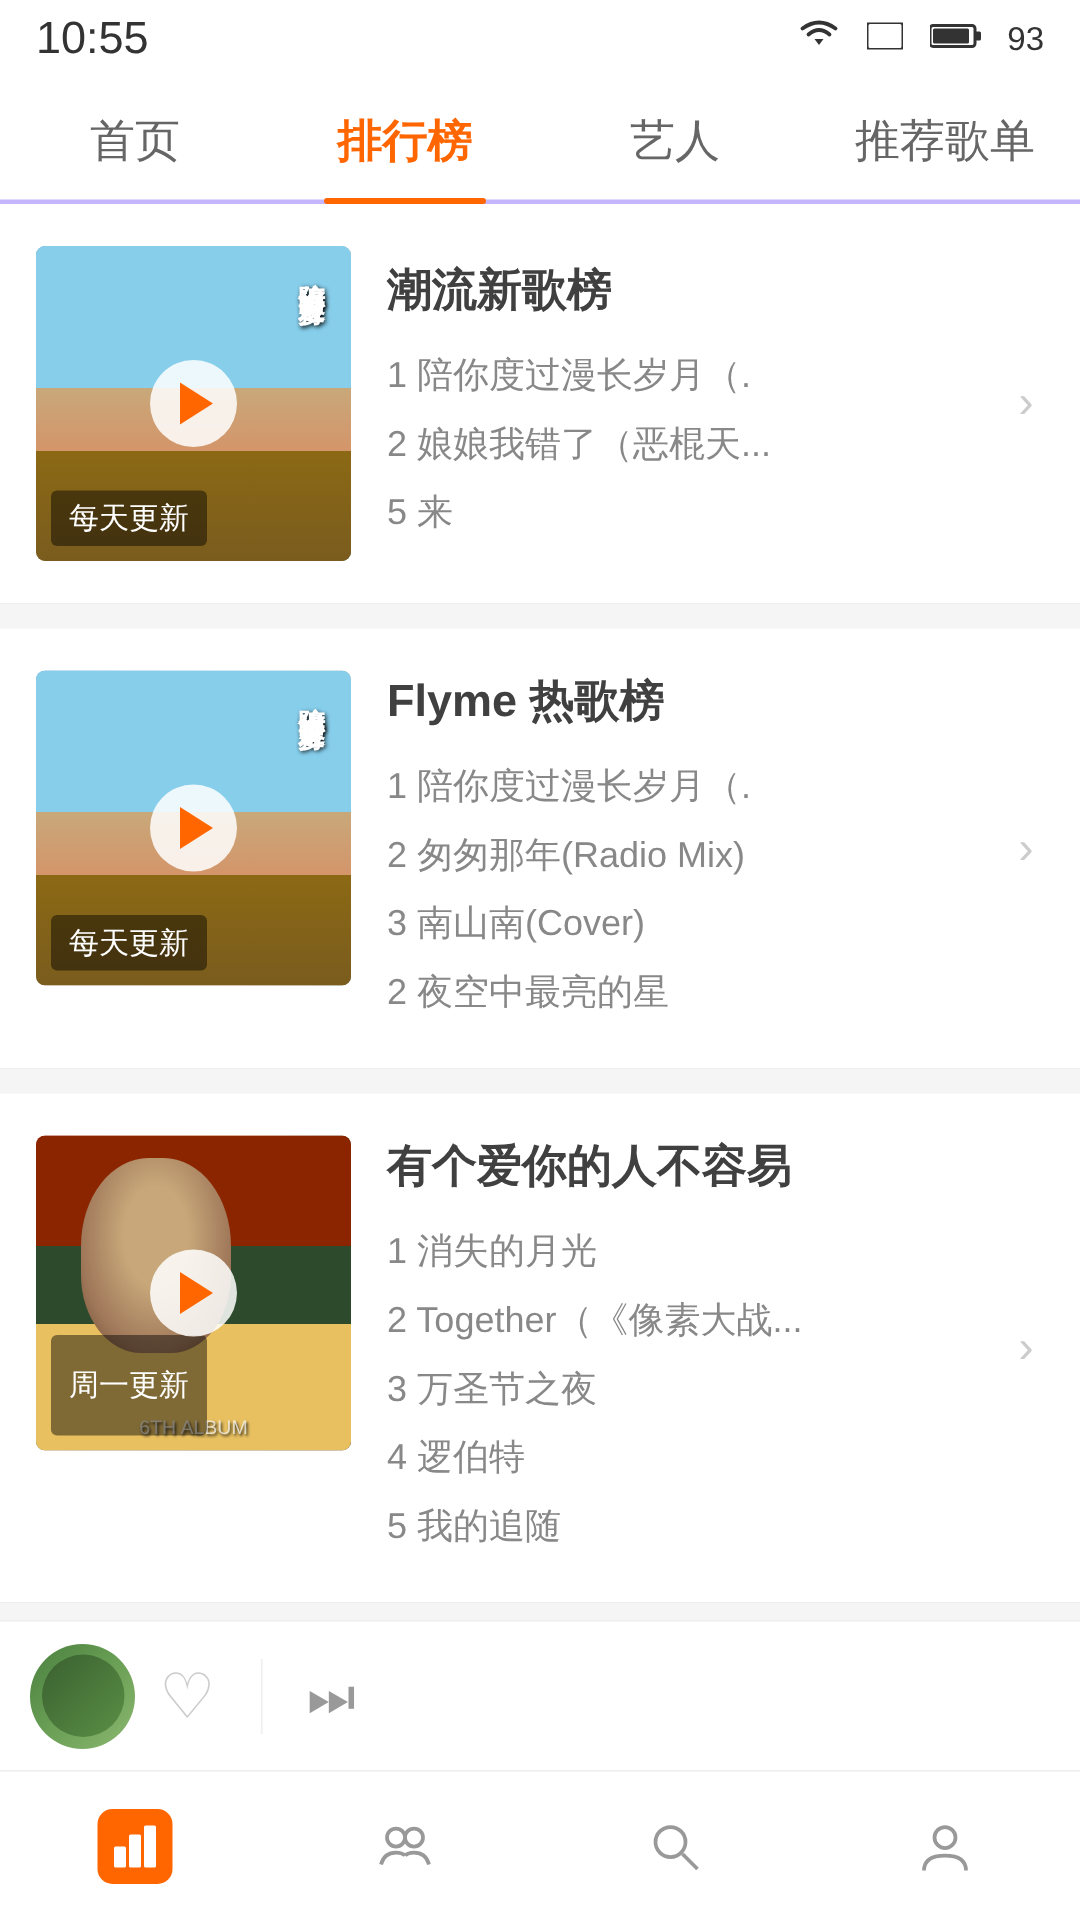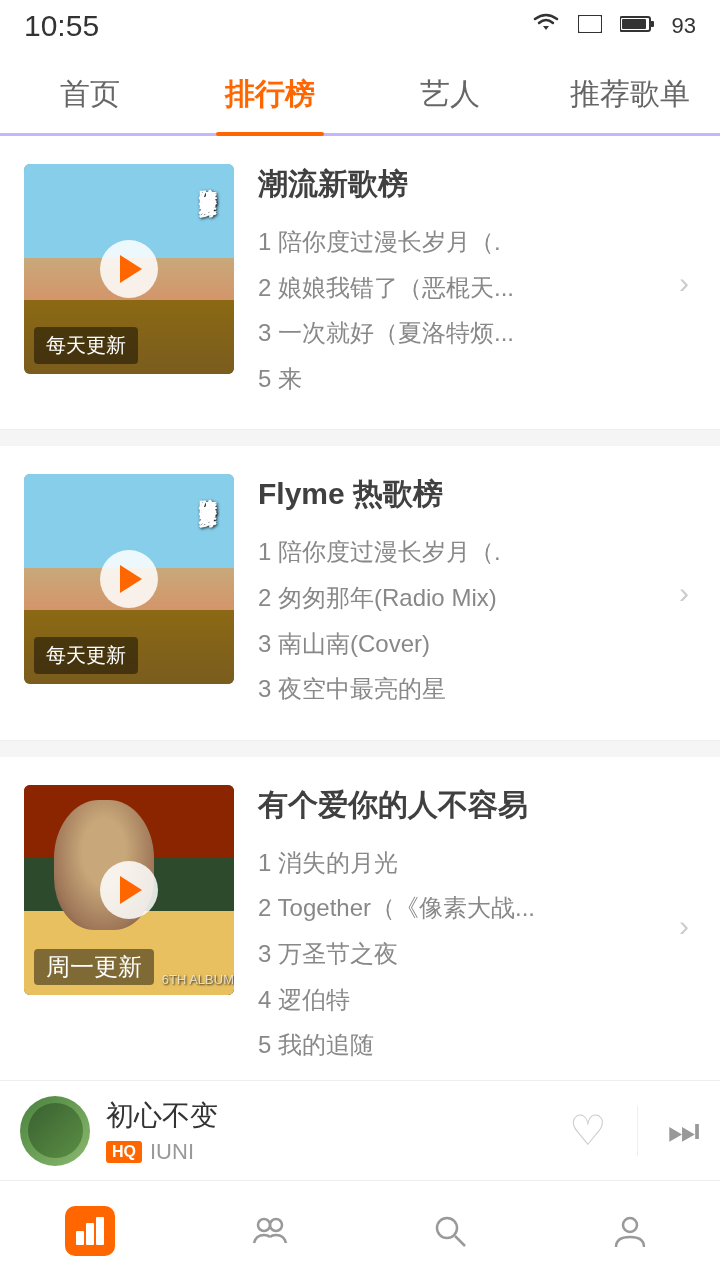--- a/index.html
+++ b/index.html
@@ -182,30 +182,30 @@
       left: 30px;
       width: 100px;
       height: 130px;
       background: radial-gradient(ellipse at 50% 40%, #c8a87a 30%, #a0785a 70%, #704a30 100%);
       border-radius: 45% 45% 40% 40%;
     }
     .cover-portrait-bottom {
       position: absolute;
       bottom: 8px;
       left: 0; right: 0;
-      text-align: right;
+      text-align: center;
       color: #fff;
       font-size: 15px;
       text-shadow: 1px 1px 2px rgba(0,0,0,0.8);
     }
     .weekly-update-badge {
       background: rgba(0,0,0,0.45);
       color: #fff;
-      font-size: 24px;
-      padding: 2px 12px;
+      font-size: 20px;
+      padding: 20px 12px;
       border-radius: 4px;
       position: absolute;
       bottom: 10px;
       left: 10px;
     }
 
     .chart-info {
       flex: 1;
       display: flex;
       flex-direction: column;
@@ -417,21 +417,20 @@
         </div>
         <div class="daily-update-badge">每天更新</div>
       </div>
       <div class="play-btn"></div>
     </div>
     <div class="chart-info">
       <div class="chart-title">潮流新歌榜</div>
       <ul class="chart-tracks">
         <li class="chart-track">1 陪你度过漫长岁月（.</li>
         <li class="chart-track">2 娘娘我错了（恶棍天...</li>
-        <li class="chart-track">3 一次就好（夏洛特烦...</li>
         <li class="chart-track">5 来</li>
       </ul>
       <div class="chevron">›</div>
     </div>
   </div>
 
   <div class="chart-section">
     <div class="chart-cover">
       <div class="cover-beach">
         <div class="cover-text-overlay">
@@ -440,21 +439,21 @@
         <div class="daily-update-badge">每天更新</div>
       </div>
       <div class="play-btn"></div>
     </div>
     <div class="chart-info">
       <div class="chart-title">Flyme 热歌榜</div>
       <ul class="chart-tracks">
         <li class="chart-track">1 陪你度过漫长岁月（.</li>
         <li class="chart-track">2 匆匆那年(Radio Mix)</li>
         <li class="chart-track">3 南山南(Cover)</li>
-        <li class="chart-track">3 夜空中最亮的星</li>
+        <li class="chart-track">2 夜空中最亮的星</li>
       </ul>
       <div class="chevron">›</div>
     </div>
   </div>
 
   <div class="chart-section">
     <div class="chart-cover">
       <div class="cover-portrait">
         <div class="cover-portrait-face"></div>
         <div class="cover-portrait-bottom">
@@ -477,27 +476,20 @@
     </div>
   </div>
 
   <div class="spacer"></div>
 </div>
 
 <div class="now-playing">
   <div class="now-playing-cover">
     <div class="now-playing-cover-inner"></div>
   </div>
-  <div class="now-playing-info">
-    <div class="now-playing-title">初心不变</div>
-    <div class="now-playing-meta">
-      <span class="hq-badge">HQ</span>
-      <span class="now-playing-artist">IUNI</span>
-    </div>
-  </div>
   <div class="now-playing-controls">
     <span class="heart-btn">♡</span>
     <div class="divider-v"></div>
     <span class="skip-btn">⏭</span>
   </div>
 </div>
 
 <div class="bottom-nav">
   <div class="nav-item">
     <div class="nav-icon active-nav">

